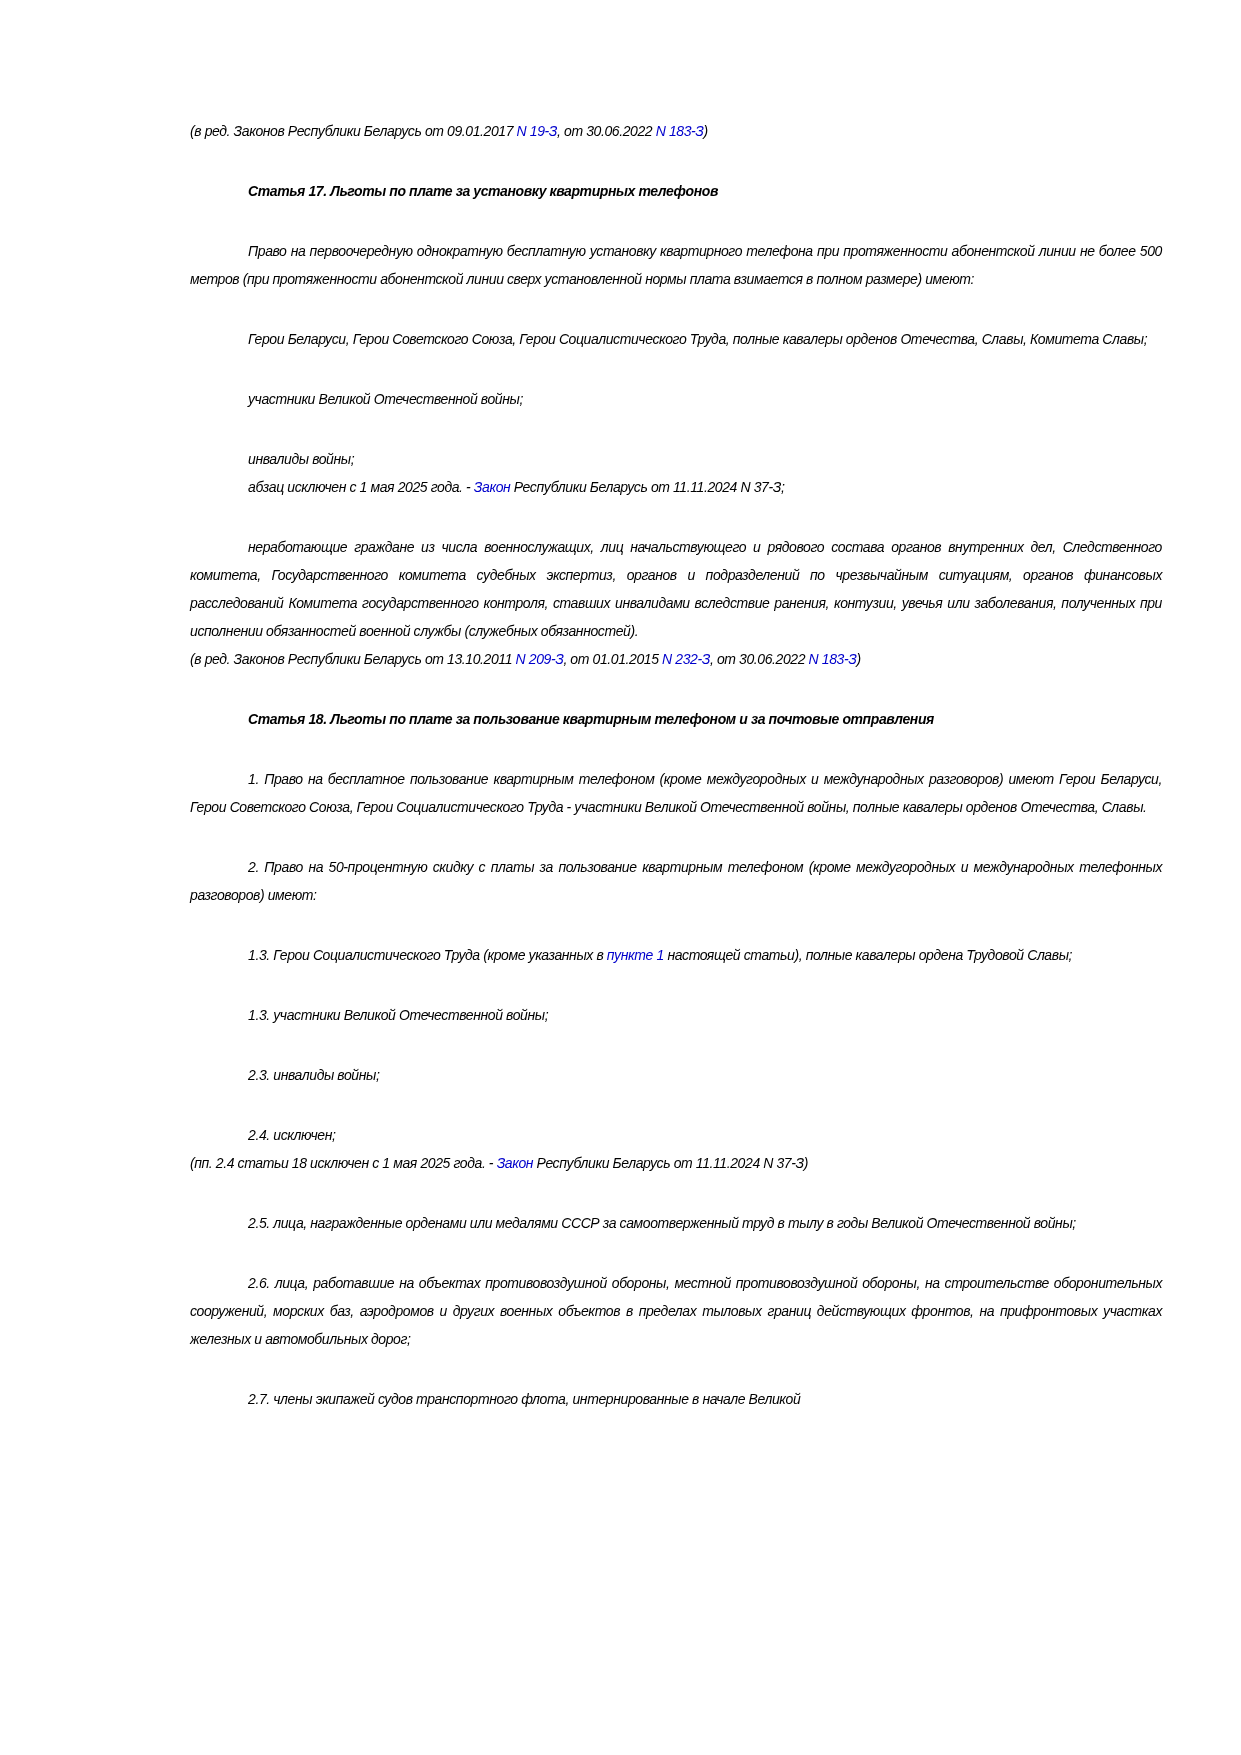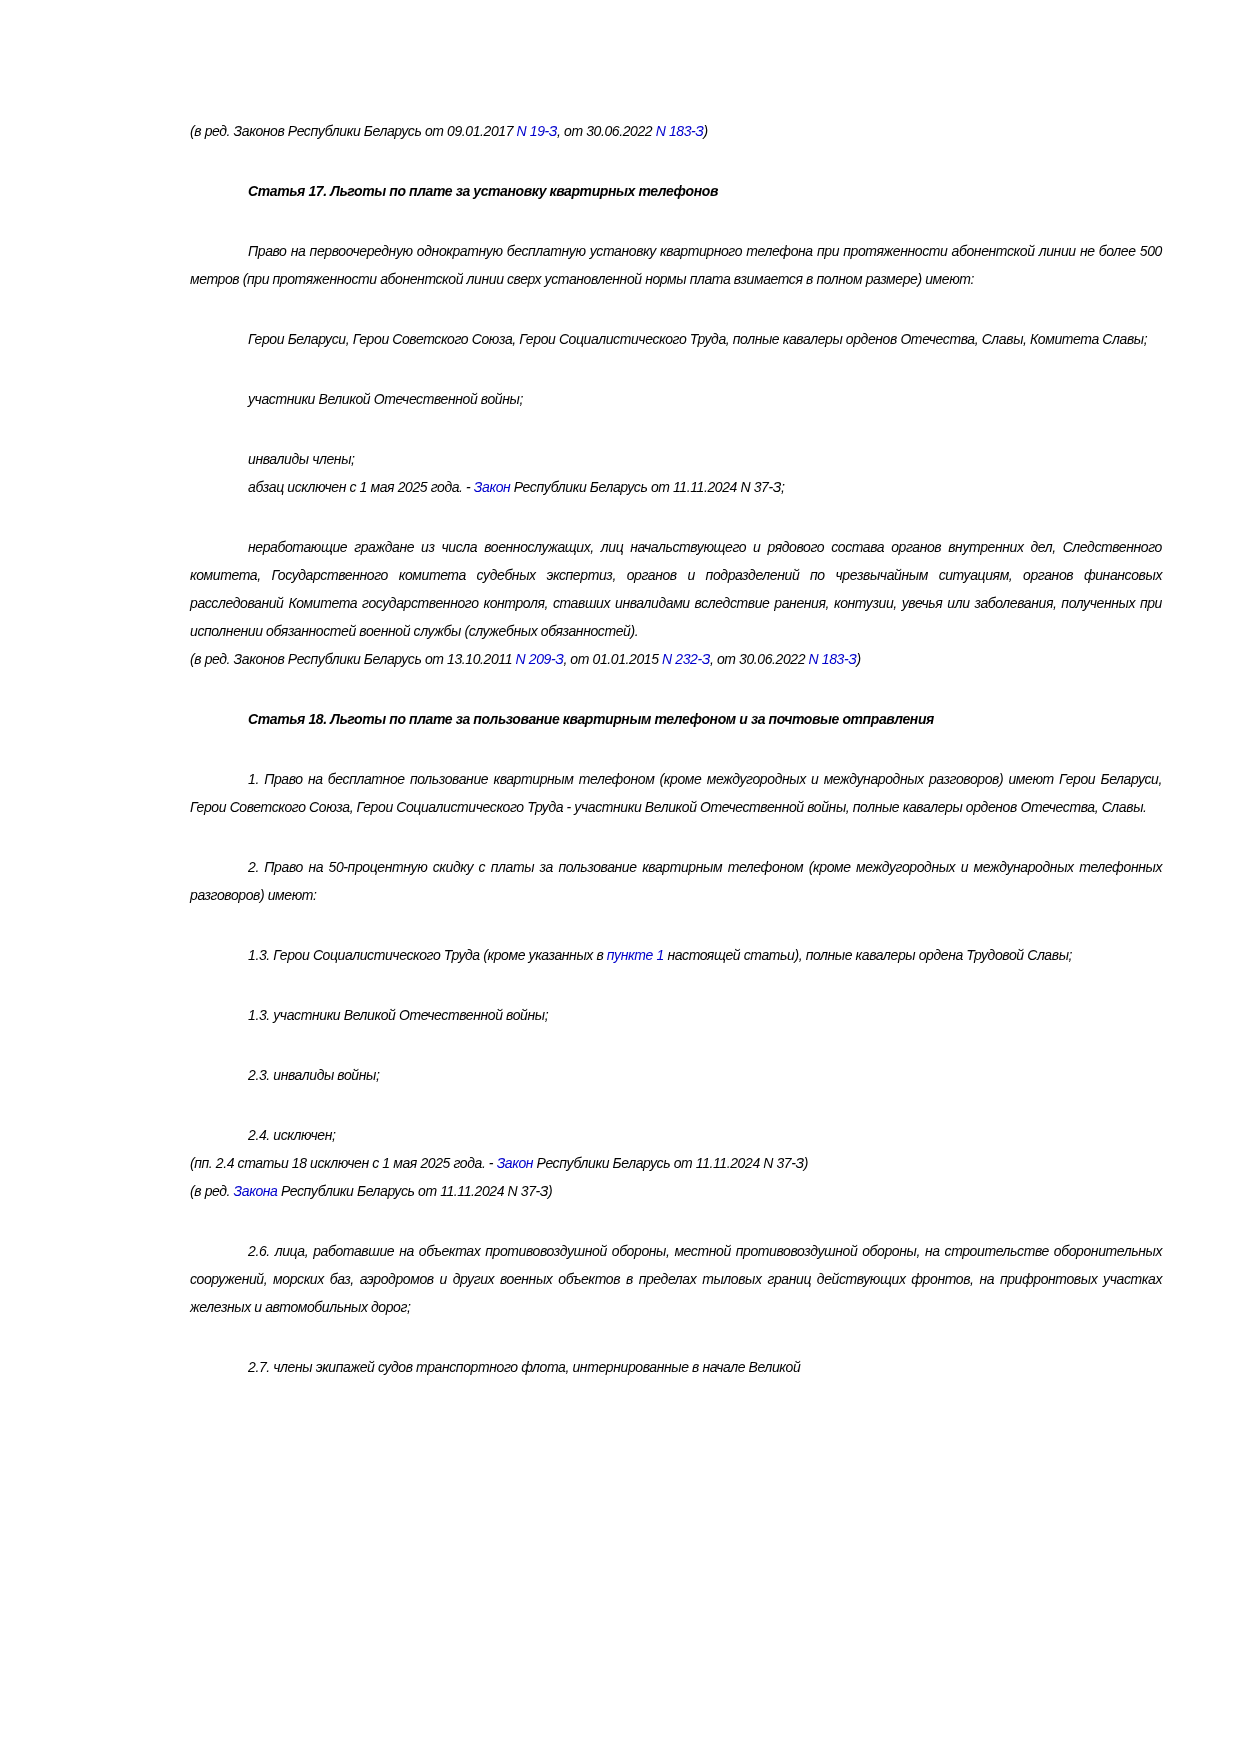--- a/index.html
+++ b/index.html
@@ -18,28 +18,28 @@
 </style>
 </head>
 <body>
 
 <div class="page" id="doc">
     <p class="p"><span>(в ред. Законов Республики Беларусь от 09.01.2017 </span><a class="lnk" href="#">N 19-З</a><span>, от 30.06.2022 </span><a class="lnk" href="#">N 183-З</a><span>)</span></p>
     <p class="p ind gap h"><span>Статья 17. Льготы по плате за установку квартирных телефонов</span></p>
     <p class="p ind gap"><span>Право на первоочередную однократную бесплатную установку квартирного телефона при протяженности абонентской линии не более 500 метров (при протяженности абонентской линии сверх установленной нормы плата взимается в полном размере) имеют:</span></p>
     <p class="p ind gap"><span>Герои Беларуси, Герои Советского Союза, Герои Социалистического Труда, полные кавалеры орденов Отечества, Славы, Комитета Славы;</span></p>
     <p class="p ind gap"><span>участники Великой Отечественной войны;</span></p>
-    <p class="p ind gap"><span>инвалиды члены;</span></p>
+    <p class="p ind gap"><span>инвалиды войны;</span></p>
     <p class="p ind"><span>абзац исключен с 1 мая 2025 года. - </span><a class="lnk" href="#">Закон</a><span> Республики Беларусь от 11.11.2024 N 37-З;</span></p>
     <p class="p ind gap"><span>неработающие граждане из числа военнослужащих, лиц начальствующего и рядового состава органов внутренних дел, Следственного комитета, Государственного комитета судебных экспертиз, органов и подразделений по чрезвычайным ситуациям, органов финансовых расследований Комитета государственного контроля, ставших инвалидами вследствие ранения, контузии, увечья или заболевания, полученных при исполнении обязанностей военной службы (служебных обязанностей).</span></p>
     <p class="p"><span>(в ред. Законов Республики Беларусь от 13.10.2011 </span><a class="lnk" href="#">N 209-З</a><span>, от 01.01.2015 </span><a class="lnk" href="#">N 232-З</a><span>, от 30.06.2022 </span><a class="lnk" href="#">N 183-З</a><span>)</span></p>
     <p class="p ind gap h"><span>Статья 18. Льготы по плате за пользование квартирным телефоном и за почтовые отправления</span></p>
     <p class="p ind gap"><span>1. Право на бесплатное пользование квартирным телефоном (кроме междугородных и международных разговоров) имеют Герои Беларуси, Герои Советского Союза, Герои Социалистического Труда - участники Великой Отечественной войны, полные кавалеры орденов Отечества, Славы.</span></p>
     <p class="p ind gap"><span>2. Право на 50-процентную скидку с платы за пользование квартирным телефоном (кроме междугородных и международных телефонных разговоров) имеют:</span></p>
     <p class="p ind gap"><span>1.3. Герои Социалистического Труда (кроме указанных в </span><a class="lnk" href="#">пункте 1</a><span> настоящей статьи), полные кавалеры ордена Трудовой Славы;</span></p>
     <p class="p ind gap"><span>1.3. участники Великой Отечественной войны;</span></p>
     <p class="p ind gap"><span>2.3. инвалиды войны;</span></p>
     <p class="p ind gap"><span>2.4. исключен;</span></p>
     <p class="p"><span>(пп. 2.4 статьи 18 исключен с 1 мая 2025 года. - </span><a class="lnk" href="#">Закон</a><span> Республики Беларусь от 11.11.2024 N 37-З)</span></p>
-    <p class="p"><span>(в ред. </span><a class="lnk" href="#">Закона</a><span> Республики Беларусь от 11.11.2024 N 37-З)</span></p>
+    <p class="p ind gap"><span>2.5. лица, награжденные орденами или медалями СССР за самоотверженный труд в тылу в годы Великой Отечественной войны;</span></p>
     <p class="p ind gap"><span>2.6. лица, работавшие на объектах противовоздушной обороны, местной противовоздушной обороны, на строительстве оборонительных сооружений, морских баз, аэродромов и других военных объектов в пределах тыловых границ действующих фронтов, на прифронтовых участках железных и автомобильных дорог;</span></p>
     <p class="p ind gap"><span>2.7. члены экипажей судов транспортного флота, интернированные в начале Великой</span></p>
   </div>
 
 </body></html>

